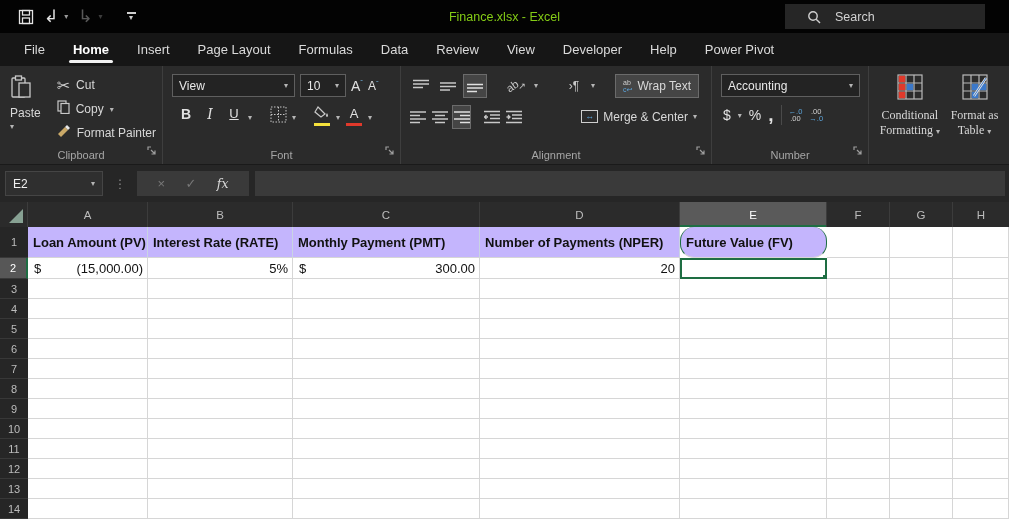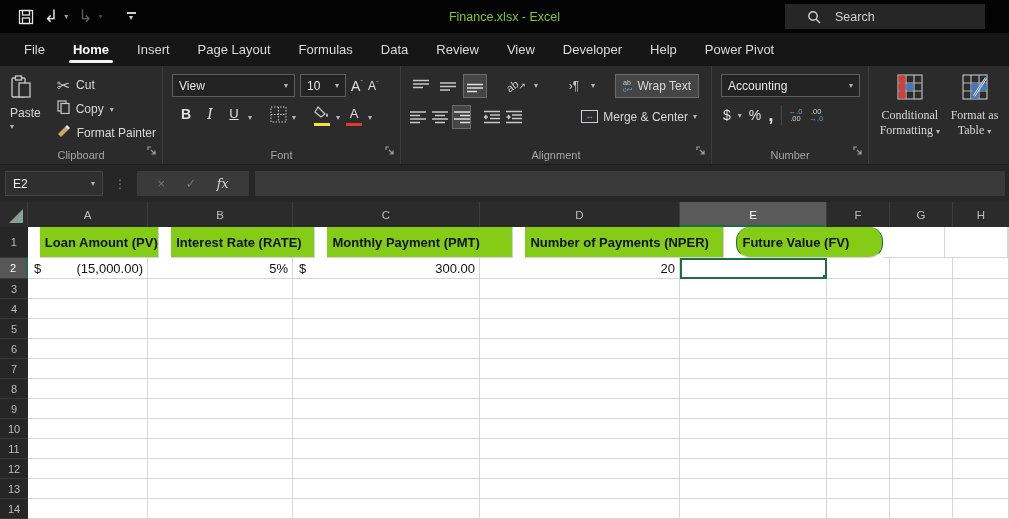--- a/index.html
+++ b/index.html
@@ -90,21 +90,21 @@
   .colheads { display:flex; height:25px; background:#2b2b2b; }
   .corner { width:28px; height:100%; position:relative; border-right:1px solid #3c3c3c; }
   .corner .tri { position:absolute; right:4px; bottom:4px; width:0; height:0; border-left:14px solid transparent; border-bottom:14px solid #87a193; }
   .ch { display:flex; align-items:center; justify-content:center; color:#bdbdbd; font-size:11.5px; border-right:1px solid #3c3c3c; height:100%; }
   .ch.sel { background:#5a5a5a; color:#fff; box-shadow: inset 0 -2px 0 #1e6e43; }
   .wA{width:120px}.wB{width:145px}.wC{width:187px}.wD{width:200px}.wE{width:147px}.wF{width:63px}.wG{width:63px}.wH{flex:1; border-right:none}
   .grow { display:flex; }
   .rowhead { width:28px; background:#262626; color:#bdbdbd; font-size:11px; display:flex; align-items:center; justify-content:center; border-bottom:1px solid #383838; }
   .rowhead.sel { background:#575757; color:#fff; border-right:2px solid #1e6e43; }
   .cell { border-right:1px solid #d6d6d6; border-bottom:1px solid #d6d6d6; background:#fff; font-size:13px; color:#111; display:flex; align-items:flex-end; overflow:hidden; }
-  .hdrcell { background:#84cc16; font-weight:700; align-items:center; padding-left:5px; border-right-color:#c9d4e2;margin-left:12px; }
+  .hdrcell { background:#c4b5fd; font-weight:700; align-items:center; padding-left:5px; border-right-color:#c9d4e2; }
   .hdrcell.e1sel { border-left:1px solid #1e6e43; border-right:1px solid #1e6e43;border-radius:14px; }
   .acct { justify-content:space-between; padding:0 4px 2px 6px; }
   .rnum { justify-content:flex-end; padding:0 4px 2px 0; }
   .selcell { position:relative; border:2px solid #1e6e43; background:#fff; }
   .handle { position:absolute; right:-3px; bottom:-3px; width:6px; height:6px; background:#1e6e43; border:1px solid #fff; }
   .r1 { height:31px; } .r2 { height:21px; } .rn { height:20px; }
 </style>
 </head>
 <body>
 

